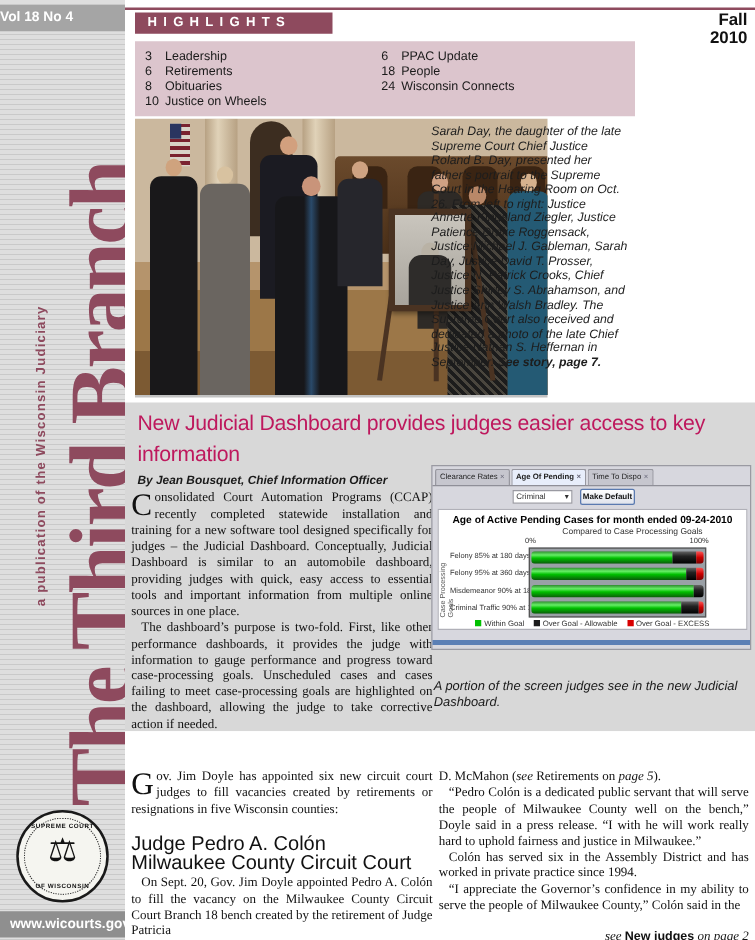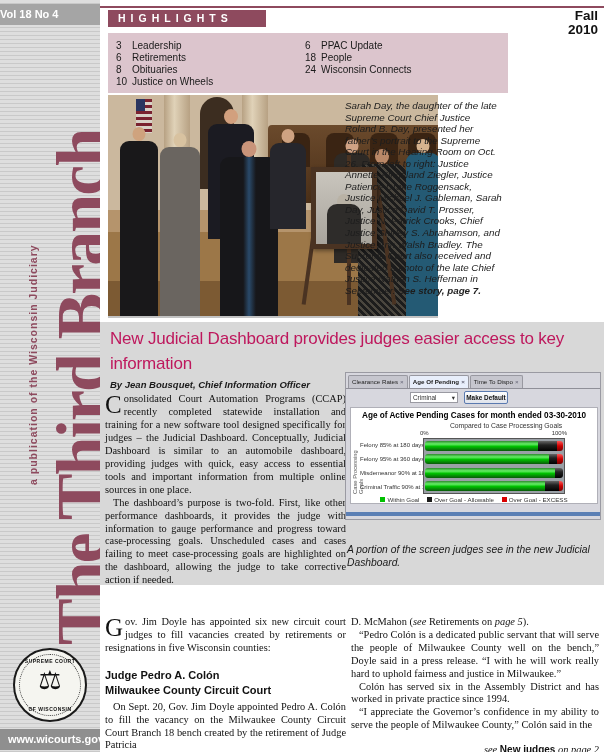--- a/index.html
+++ b/index.html
@@ -146,21 +146,21 @@
 
   
   .article2 { position: absolute; left: 0; top: 585px; width: 504px; height: 167px; background: #fff; }
   .a2-headline { position: absolute; left: 10px; top: 2px; font-weight: bold; font-size: 22.5px;
     color: #0a0a0a; letter-spacing: -0.2px; }
   .a2-col { position: absolute; top: 31px; font-family: "Liberation Serif", serif; font-size: 10.4px;
     line-height: 12.9px; text-align: justify; color: #111; }
   .a2-col p { margin: 0; }
   .a2-col1 { left: 5px; width: 241px; }
   .a2-col2 { left: 251px; width: 248px; }
-  .a2-subhead { font-family: "Liberation Sans", sans-serif; font-weight: bold; font-size: 11px;
+  .a2-subhead { font-family: "Liberation Sans", sans-serif; font-weight: normal; font-size: 16px;
     line-height: 15px; margin: 13px 0 3px; text-align: left; }
   .it { font-style: italic; }
   .a2-cont { margin-top: 12px; }
 </style>
 </head>
 <body>
 
 <div class="page">
 
   <div class="sidebar">
@@ -272,21 +272,21 @@
           <div class="shot-tab"><span>Time To Dispo</span><span class="tab-x">×</span></div>
         </div>
         <div class="shot-tabline"></div>
         <div class="shot-select">
             <span>Criminal</span>
             <span>▾</span>
           </div>
         <div class="shot-btn">Make Default</div>
 
         <div class="chart">
-          <div class="chart-title">Age of Active Pending Cases for month ended 03-30-2010</div>
+          <div class="chart-title">Age of Active Pending Cases for month ended 09-24-2010</div>
           <div class="chart-subtitle">Compared to Case Processing Goals</div>
           <div class="ax ax0">0%</div>
           <div class="ax ax1">100%</div>
           <div class="chart-ylab">Case Processing Goals</div>
           <div class="cats">
             <div class="cat">Felony 85% at 180 days</div>
             <div class="cat">Felony 95% at 360 days</div>
             <div class="cat">Misdemeanor 90% at 180 days</div>
             <div class="cat">Criminal Traffic 90% at 180 days</div>
           </div>

